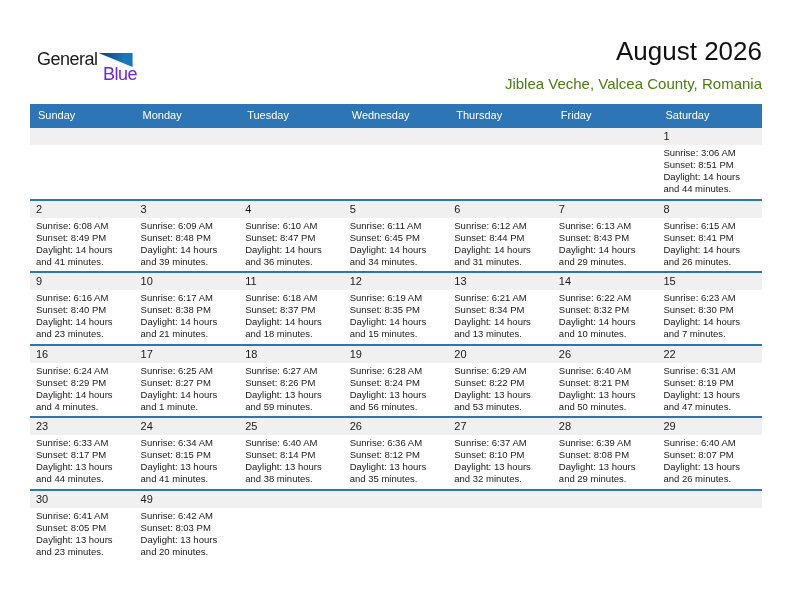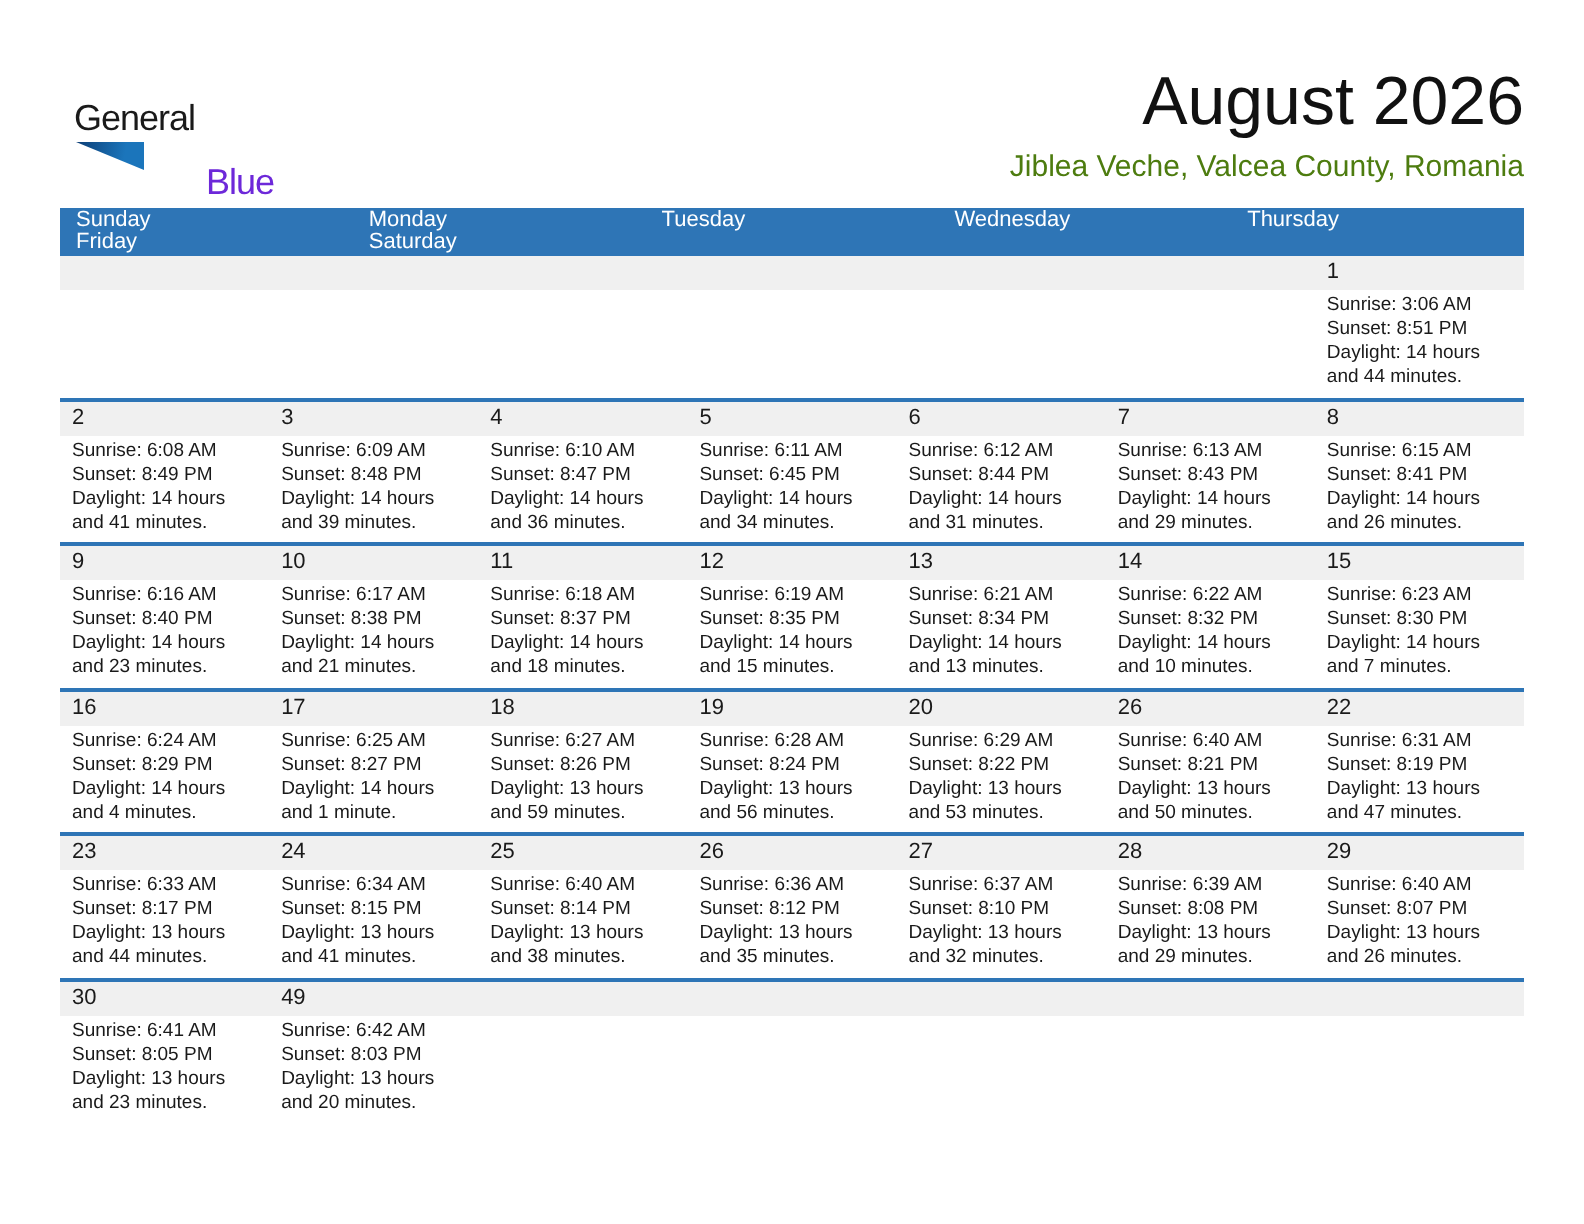--- a/index.html
+++ b/index.html
@@ -15,21 +15,21 @@
     width: 792px; height: 612px;
     background: #ffffff; overflow: hidden;
   }
 
   
   .logo {
     position: absolute; left: 37px; top: 50px;
     width: 100px;
   }
   .logo-line1 {
-    display: flex; align-items: flex-start; flex-direction: column;
+    display: flex; align-items: flex-start;
   }
   .logo-general {
     font-size: 18px; letter-spacing: -0.5px;
     color: #1a1a1a; line-height: 18px;
   }
   .logo-triangle {
     width: 34px; height: 14px;
     background: linear-gradient(100deg, #0d3f77 0%, #1b75bb 70%);
     clip-path: polygon(0 0, 100% 0, 100% 100%);
     margin-left: 1px; margin-top: 3px;
@@ -39,34 +39,34 @@
     color: #6d28d9; line-height: 16px;
     text-align: right; margin-top: -2px;
   }
 
   
   .title-block {
     position: absolute; right: 30px; top: 36px;
     text-align: right;
   }
   .page-title {
-    font-size: 34px; color: #111; line-height: 30px;
+    font-size: 26px; color: #111; line-height: 30px;
   }
   .page-subtitle {
     font-size: 15px; color: #4d7c0f; line-height: 18px;
     margin-top: 9px;
   }
 
   
   .calendar {
     position: absolute; left: 30px; top: 104px;
     width: 732px;
   }
   .weekday-row {
-    display: grid; grid-template-columns: repeat(5, 1fr);
+    display: grid; grid-template-columns: repeat(7, 1fr);
     background: #2e75b6; height: 22px; align-items: center;
   }
   .weekday {
     color: #ffffff; font-size: 11px; padding-left: 8px;
     white-space: nowrap; overflow: hidden;
   }
   .week-row {
     display: grid; grid-template-columns: repeat(7, 1fr);
     border-top: 2px solid #2e75b6;
   }

